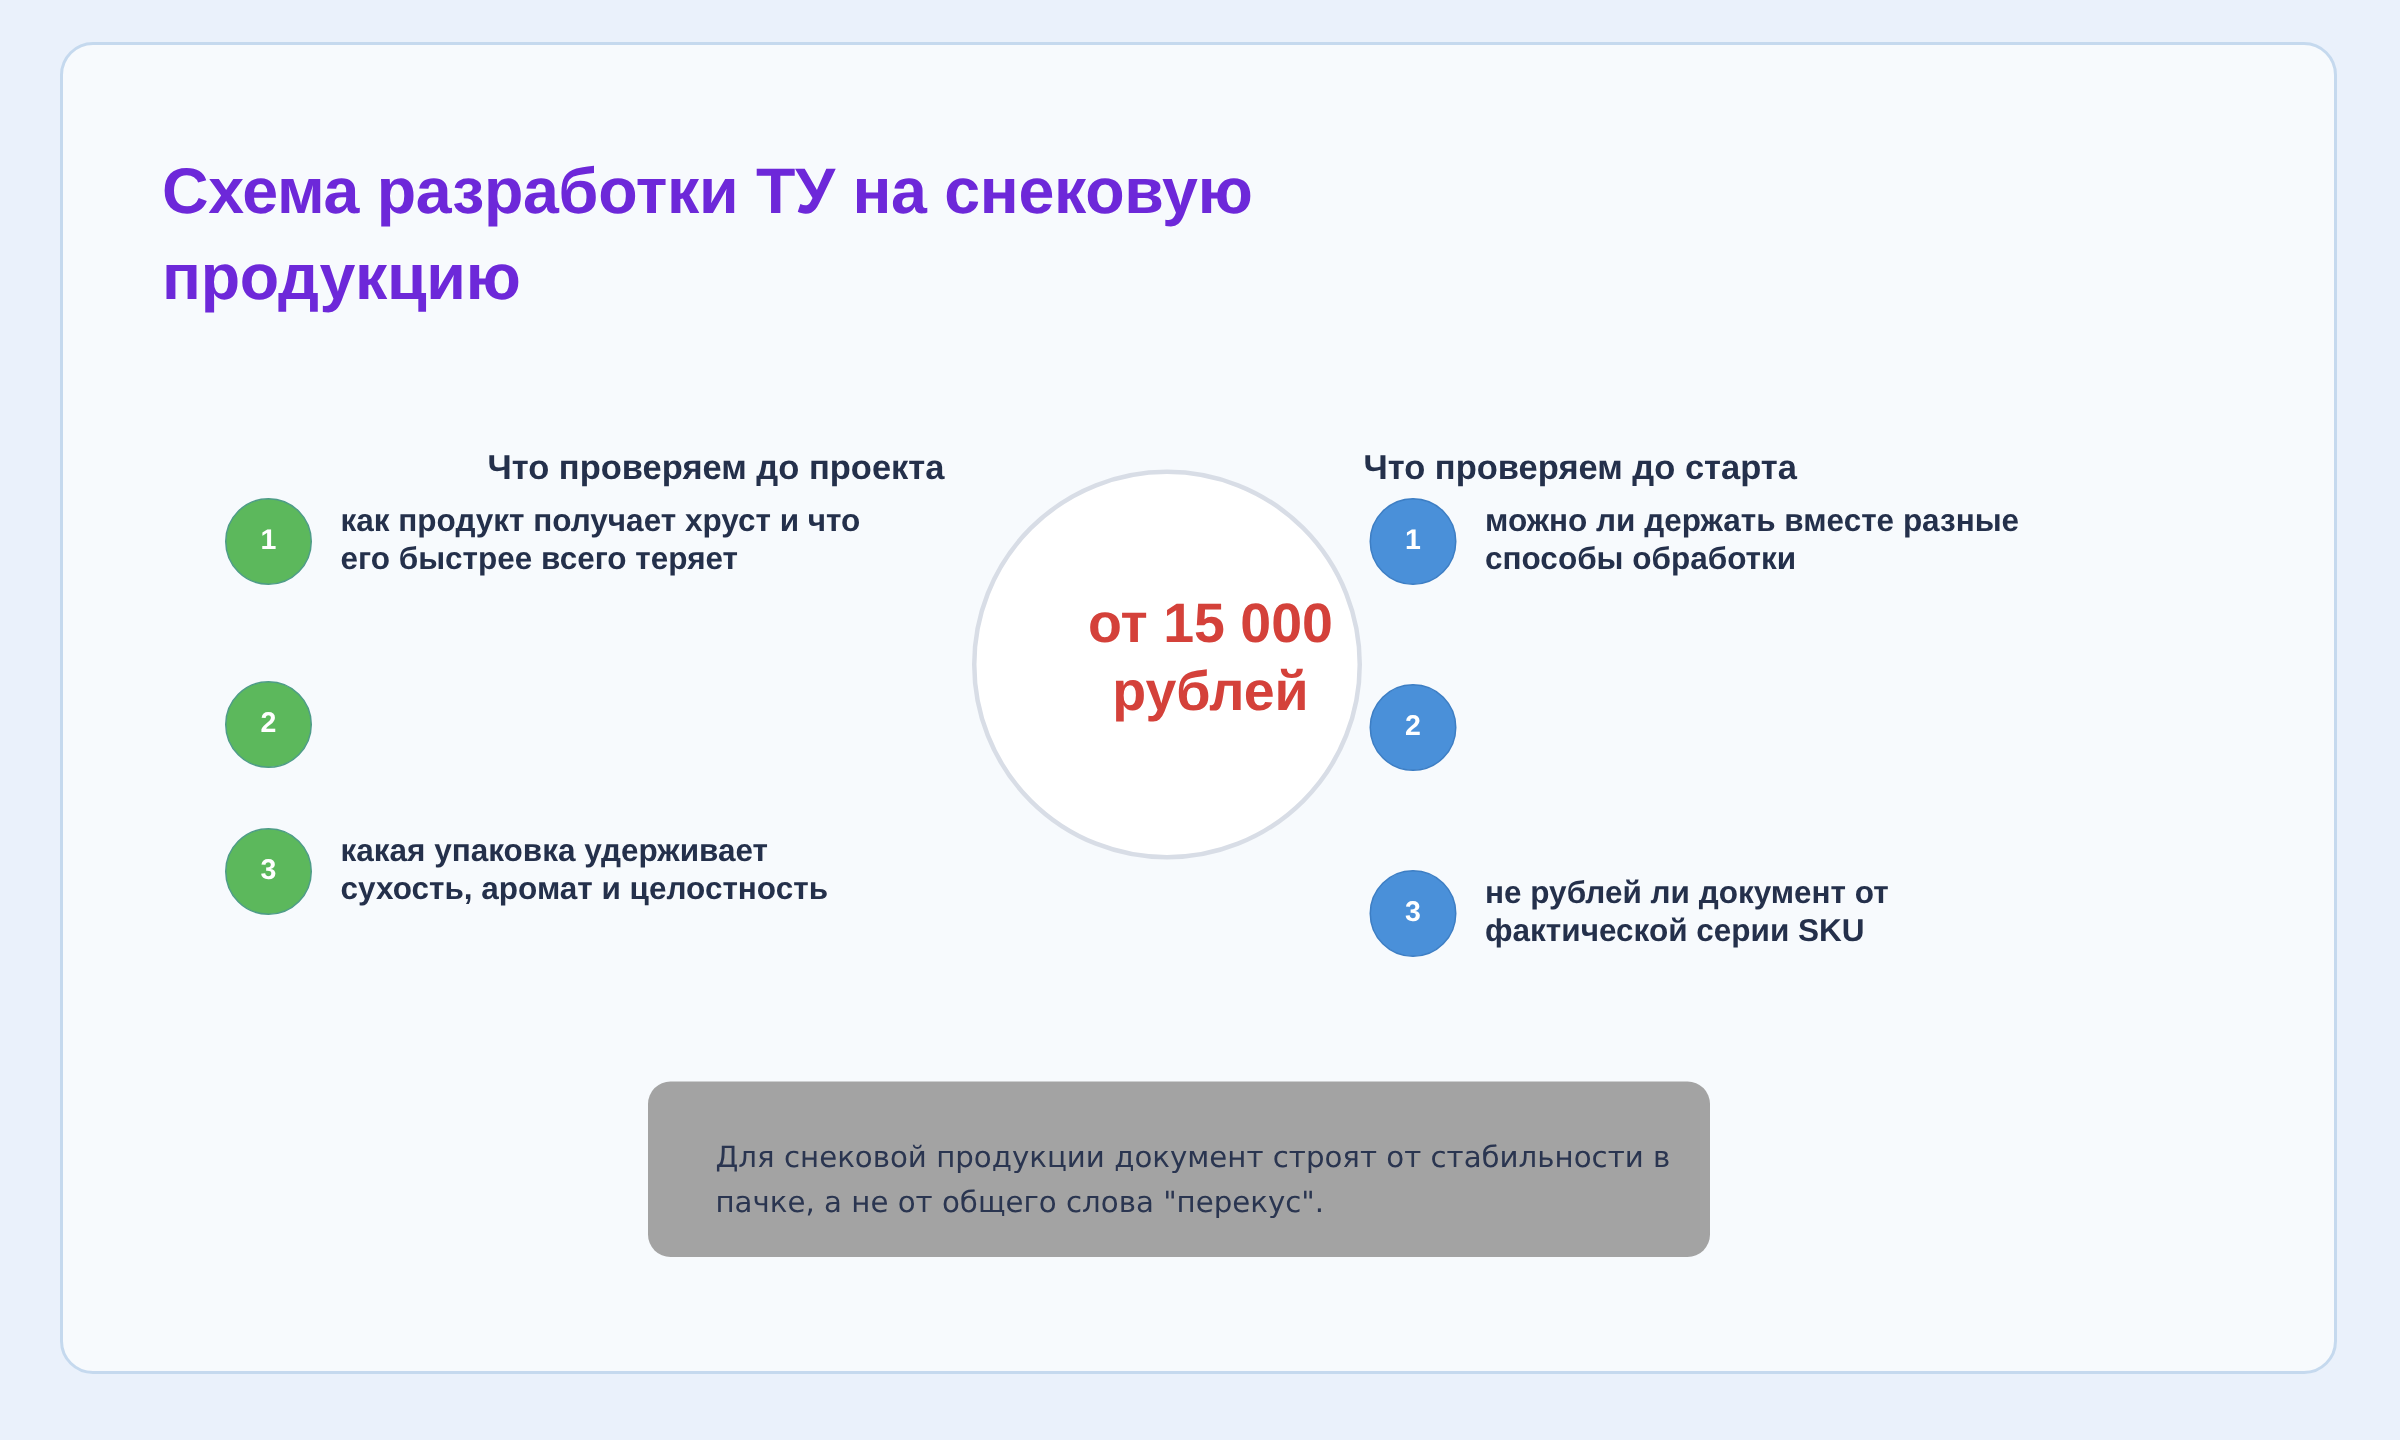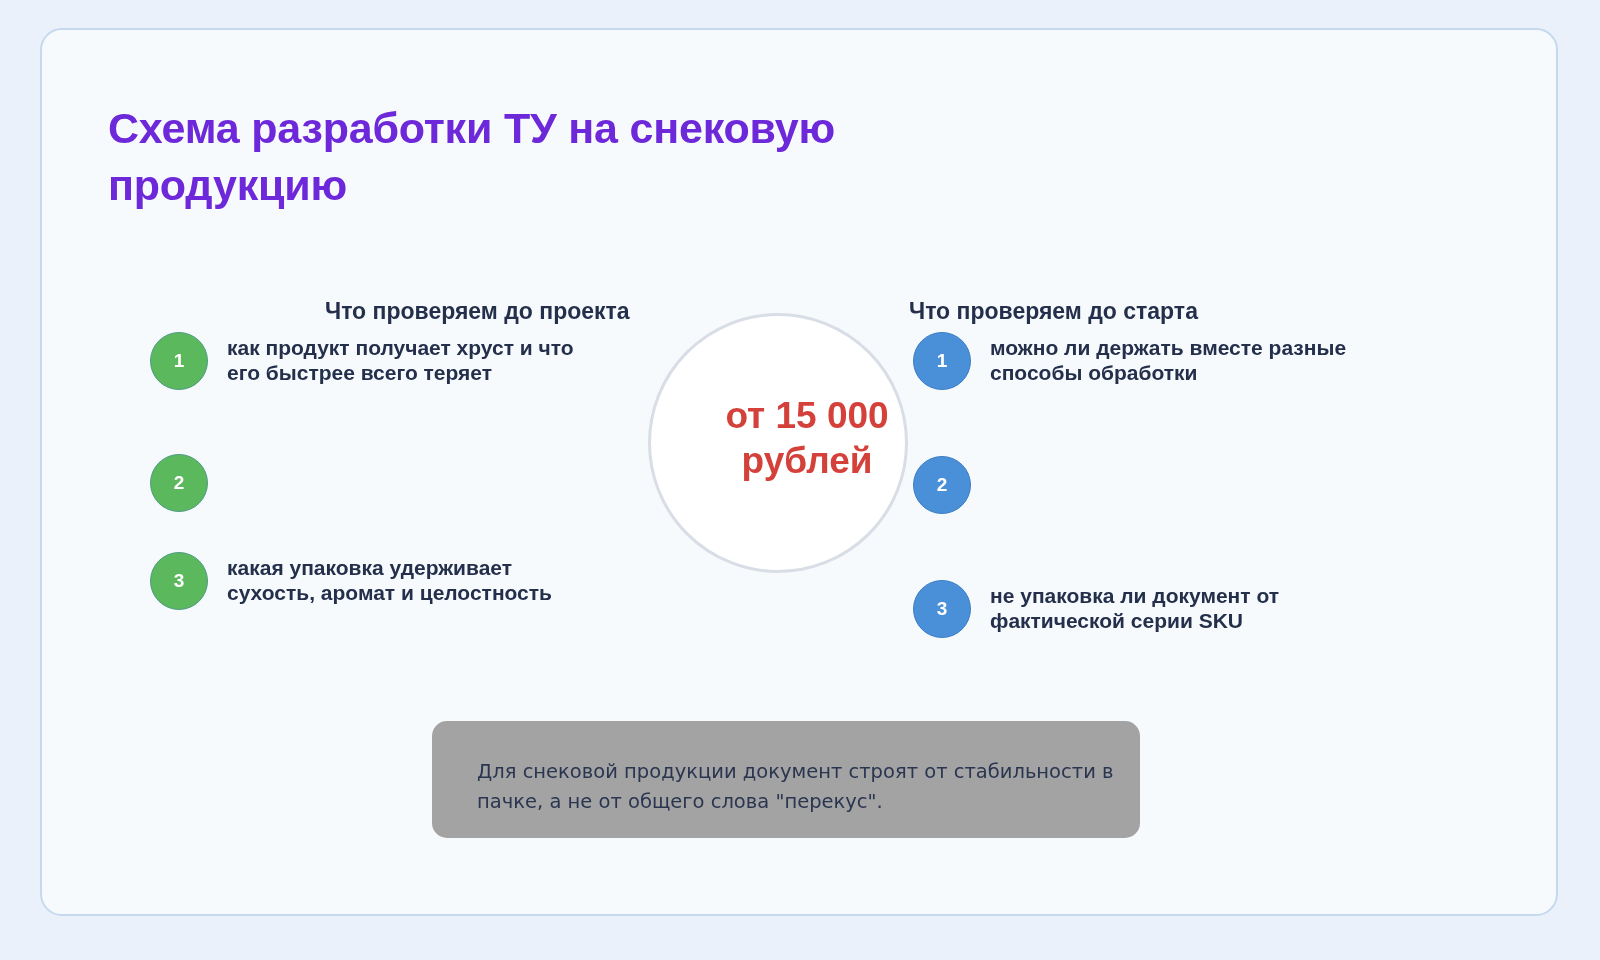--- a/index.html
+++ b/index.html
@@ -192,21 +192,21 @@
   <div class="items right">
     <div class="item">
       <div class="badge blue">1</div>
       <div class="item-text">можно ли держать вместе разные способы обработки</div>
     </div>
     <div class="item">
       <div class="badge blue">2</div>
     </div>
     <div class="item">
       <div class="badge blue">3</div>
-      <div class="item-text">не упаковка ли документ от фактической серии SKU</div>
+      <div class="item-text">не рублей ли документ от фактической серии SKU</div>
     </div>
   </div>
 
   <div class="note">
     <div class="note-text">Для снековой продукции документ строят от стабильности в пачке, а не от общего слова "перекус".</div>
   </div>
 
 </div>
 
 </body></html>

